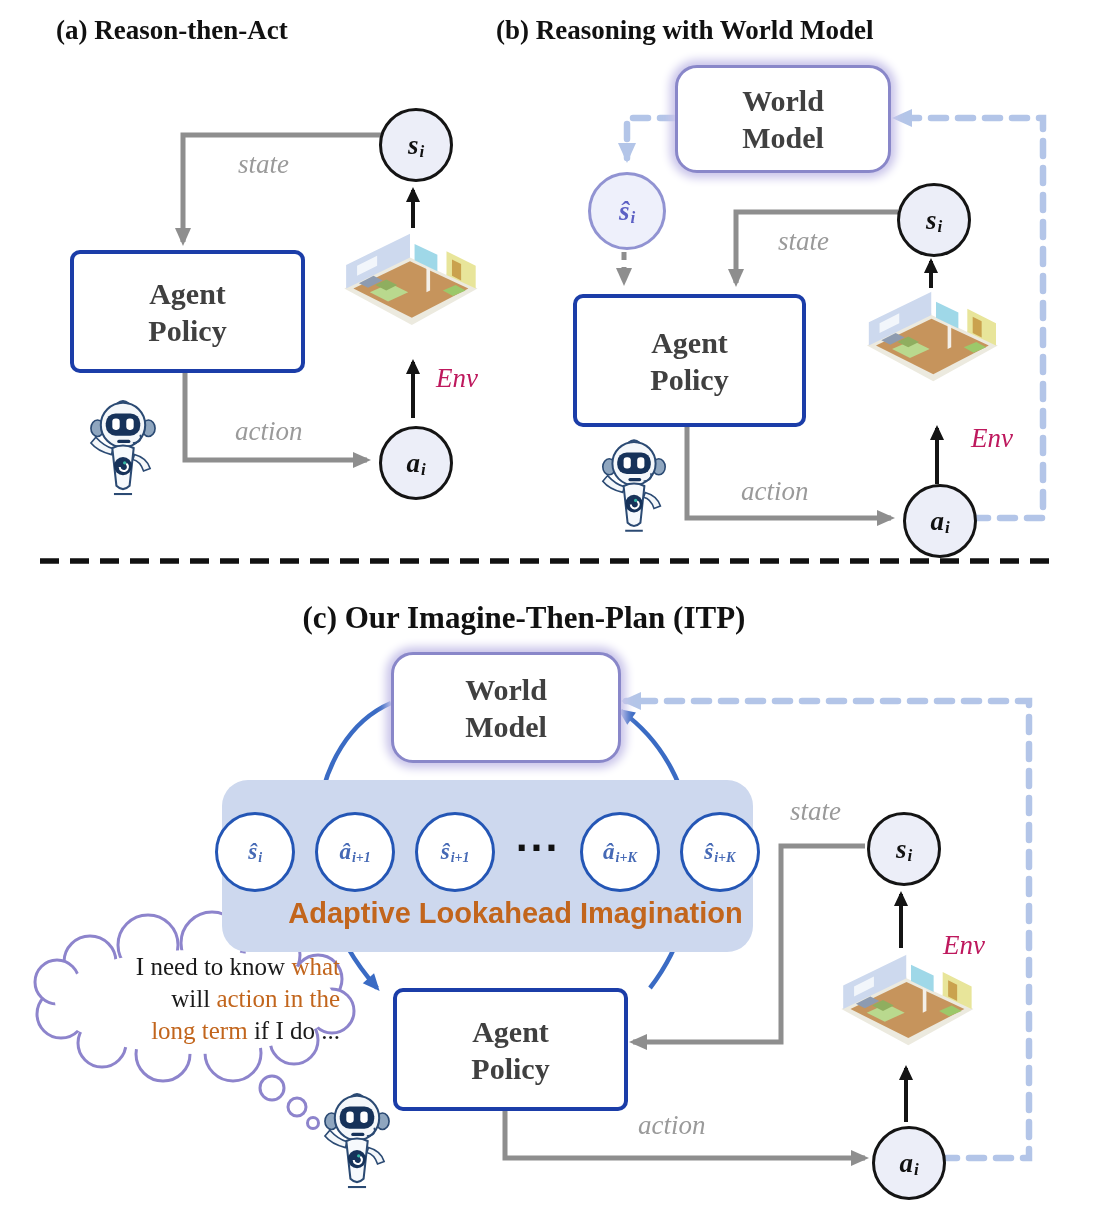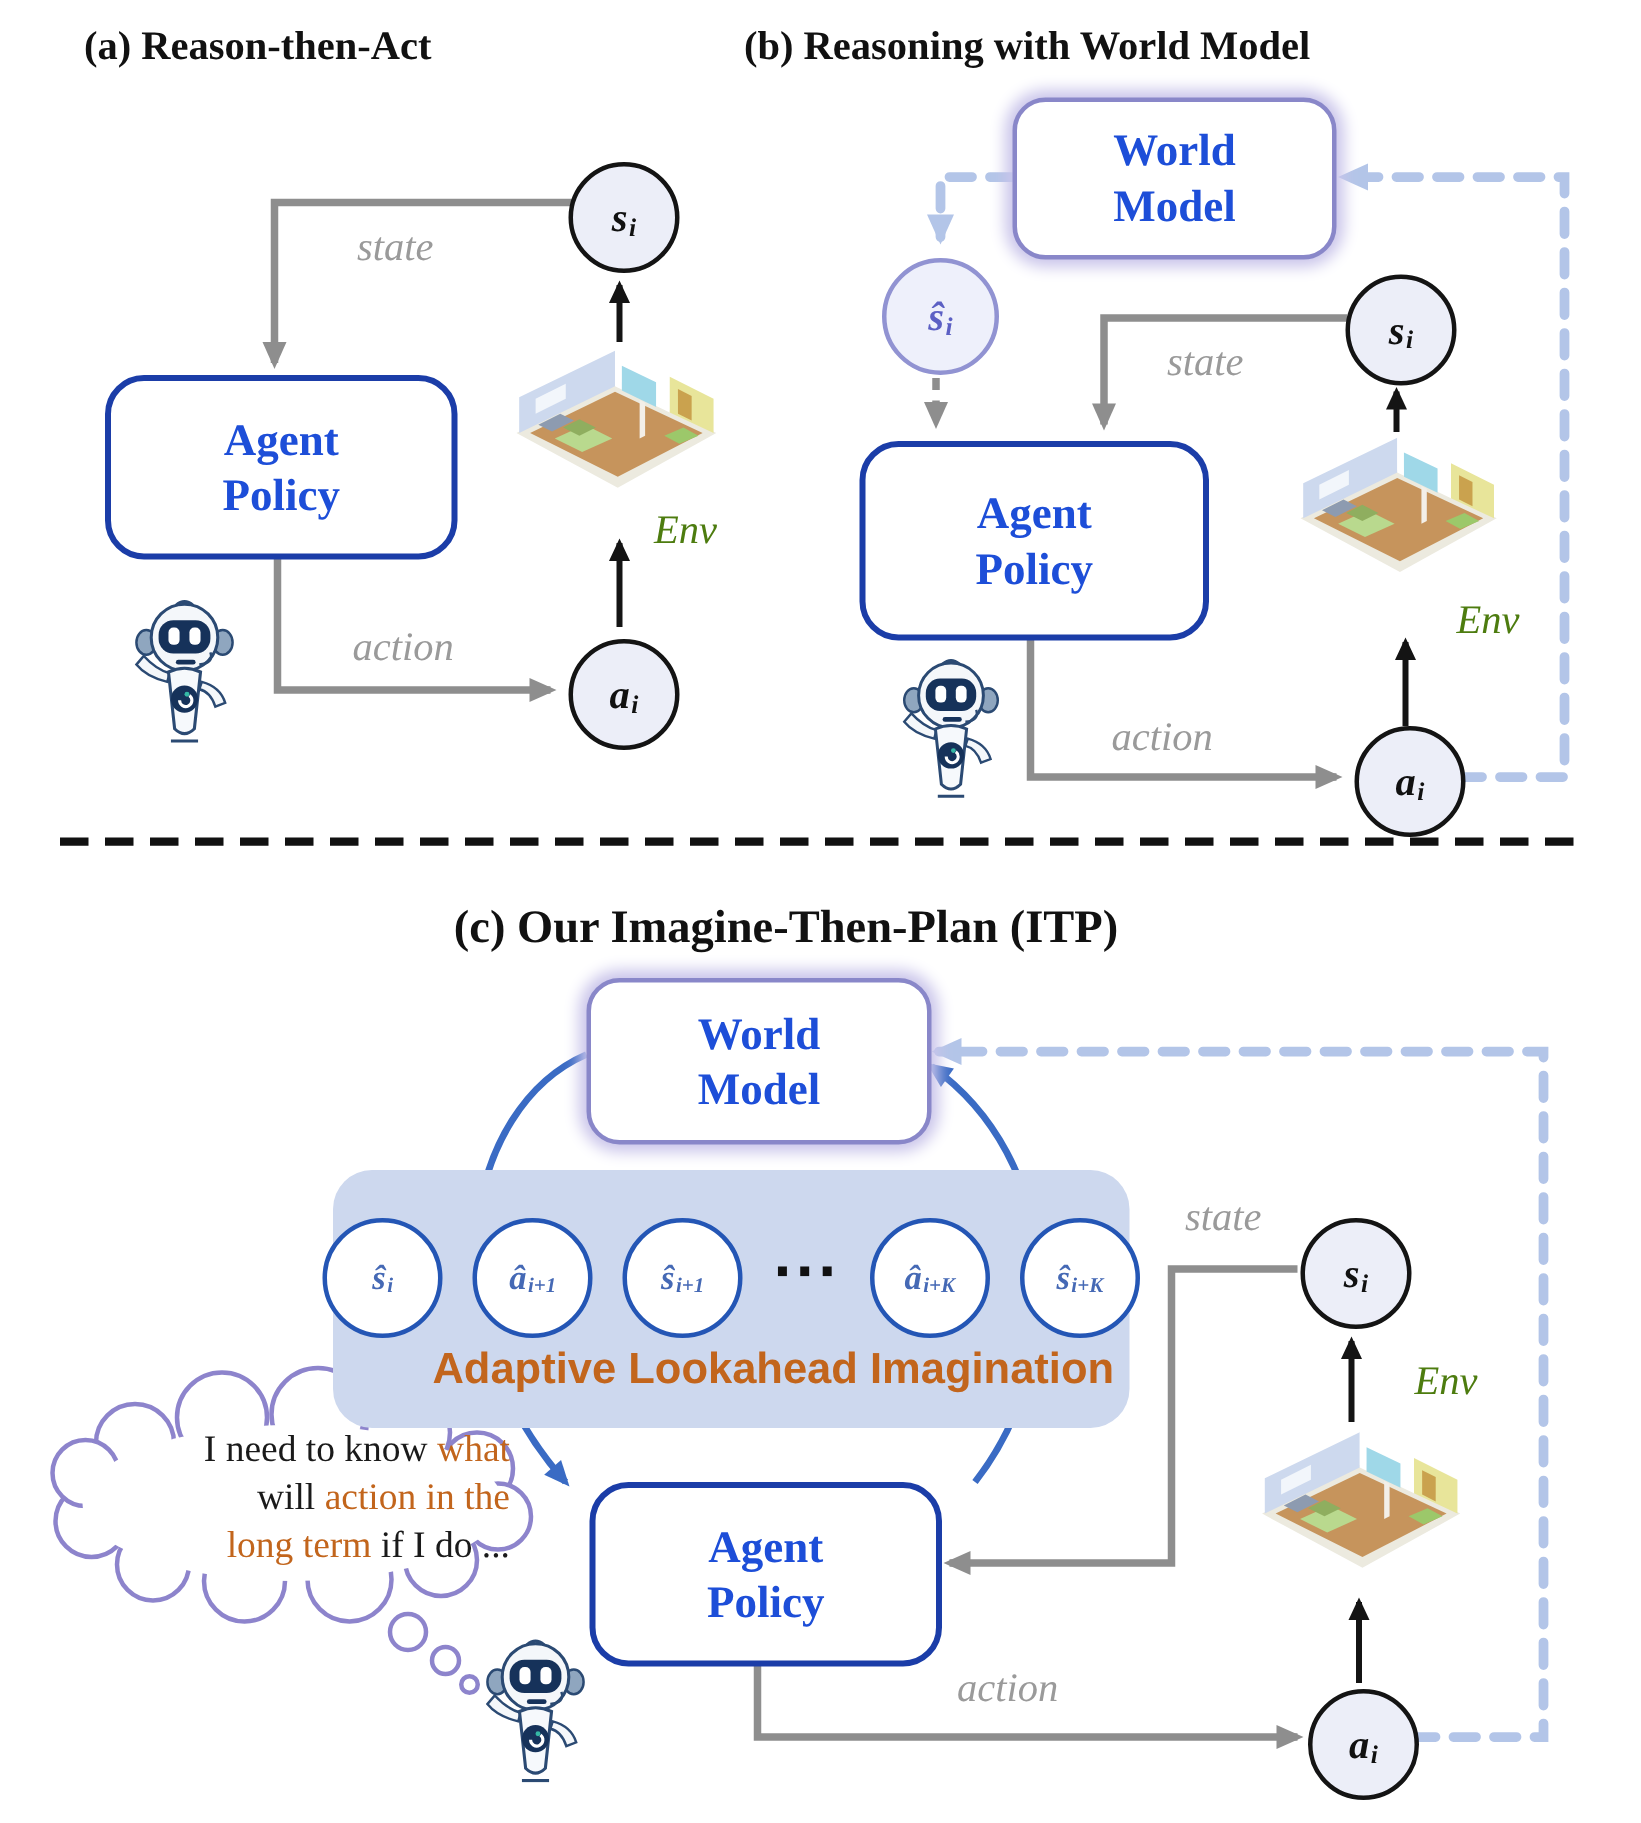--- a/index.html
+++ b/index.html
@@ -4,35 +4,35 @@
 <style>
   html,body{margin:0;padding:0;background:#ffffff;}
   .canvas{position:relative;width:1094px;height:1215px;background:#ffffff;overflow:hidden;
           font-family:"Liberation Serif",serif;}
   .overlay{position:absolute;left:0;top:0;z-index:1;}
   .hidden-defs{position:absolute;width:0;height:0;}
   .title{position:absolute;z-index:3;font-weight:bold;color:#111;white-space:nowrap;}
   .t-ab{font-size:27px;}
   .t-c{font-size:31px;text-align:center;}
   .box{position:absolute;z-index:3;display:flex;flex-direction:column;align-items:center;justify-content:center;
-       background:#ffffff;font-weight:bold;color:#1d4ed8;font-size:30px;line-height:37px;text-align:center;}
-  .agent{border:4px solid #1b3da8;border-radius:26px;}
+       background:#ffffff;font-weight:bold;color:#404040;font-size:30px;line-height:37px;text-align:center;}
+  .agent{border:4px solid #1b3da8;border-radius:10px;}
   .world{border:3px solid #8987c9;border-radius:22px;box-shadow:0 0 10px 5px #c9c4ea;}
   .circle{position:absolute;z-index:3;border-radius:50%;display:flex;align-items:center;justify-content:center;}
   .env-circle{width:68px;height:68px;border:3.5px solid #141414;background:#eceef8;}
   .hat-circle{width:72px;height:72px;border:3px solid #9193d2;background:#eef0fb;}
   .img-circle{position:relative;width:74px;height:74px;border:3px solid #2456b5;background:#ffffff;
               border-radius:50%;display:flex;align-items:center;justify-content:center;flex:0 0 auto;}
   .math{font-family:"Liberation Serif",serif;font-weight:bold;font-style:italic;font-size:27px;color:#111;}
   .sub{font-size:17px;margin-top:14px;margin-left:1px;}
   .hat-circle .math{color:#5c60c4;}
   .img-circle .math{color:#4569b5;font-size:23px;}
   .img-circle .sub{font-size:14px;margin-top:12px;}
   .lbl{position:absolute;z-index:3;font-style:italic;color:#9a9a9a;font-size:27px;white-space:nowrap;}
-  .envlbl{position:absolute;z-index:3;font-style:italic;color:#4d7c0f;font-size:27px;white-space:nowrap;}
+  .envlbl{position:absolute;z-index:3;font-style:italic;color:#be185d;font-size:27px;white-space:nowrap;margin-top:25px;}
   .imagination{position:absolute;z-index:2;left:222px;top:780px;width:531px;height:172px;
                background:#cdd8ee;border-radius:26px;}
   .img-row{position:absolute;z-index:3;left:222px;top:812px;width:531px;display:flex;align-items:center;
            justify-content:center;gap:20px;}
   .dots{font-weight:bold;color:#111;font-size:34px;font-family:"DejaVu Sans",sans-serif;letter-spacing:2px;margin-top:-8px;}
   .img-caption{position:absolute;z-index:3;left:222px;top:897px;width:531px;text-align:center;
                font-family:"Liberation Sans",sans-serif;font-weight:bold;font-size:29px;color:#c2651c;padding-left:28px;}
   .thought-text{position:absolute;z-index:3;left:48px;top:951px;width:292px;text-align:right;
                 font-size:25px;line-height:32px;color:#1a1a1a;}
   .orange{color:#c2651c;}

